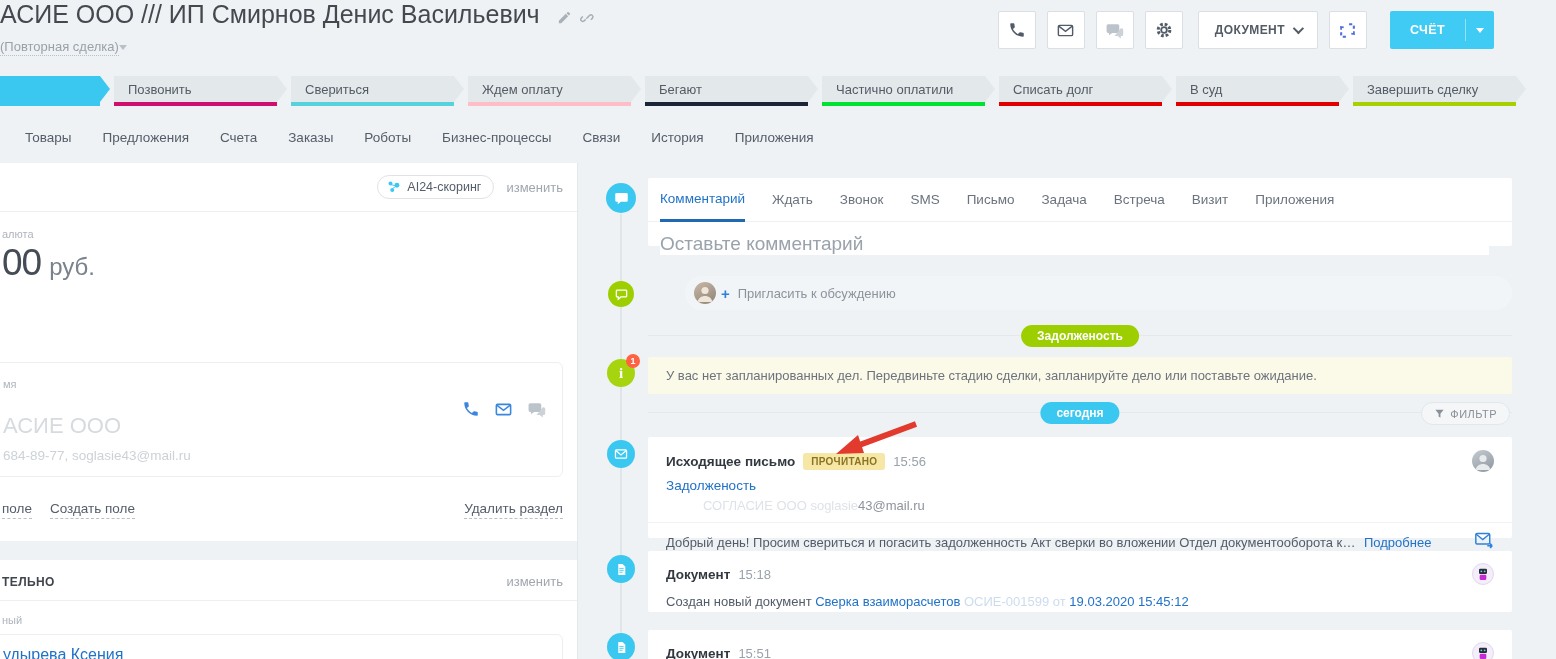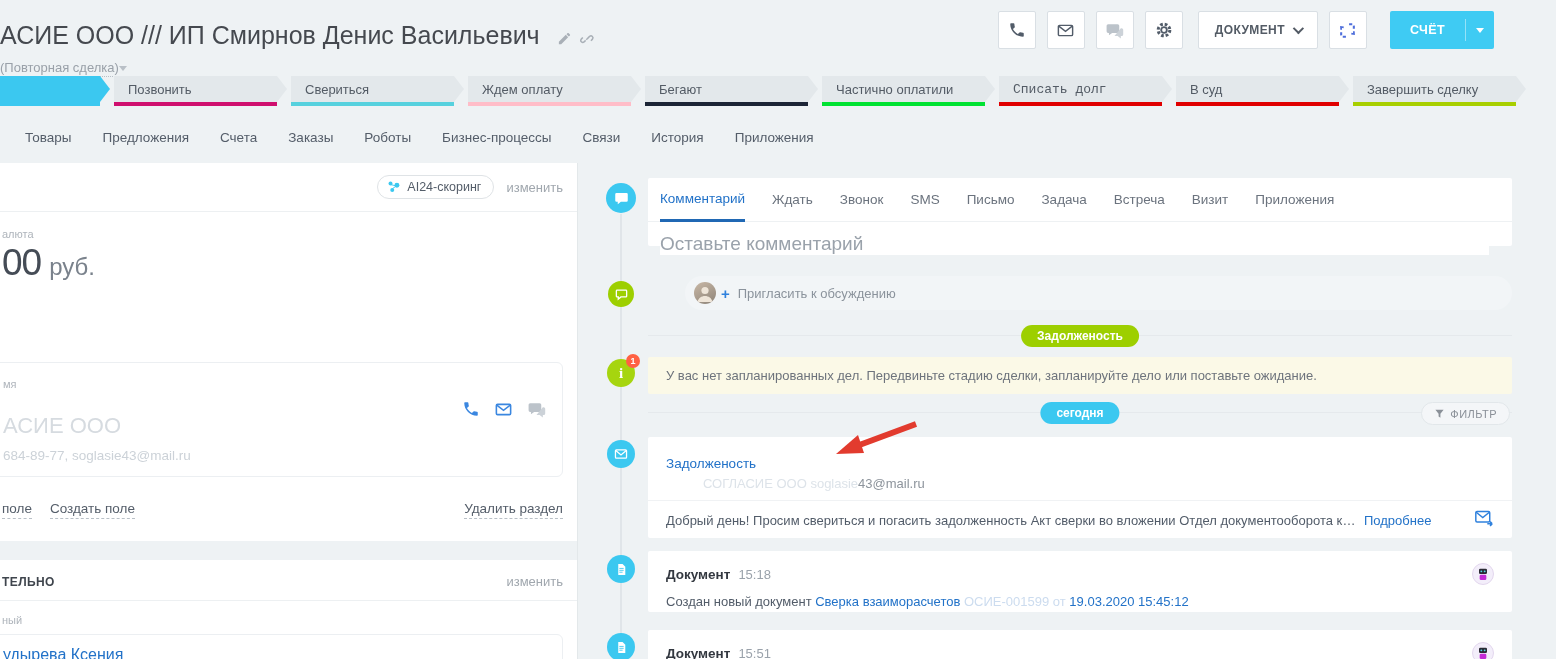--- a/index.html
+++ b/index.html
@@ -1,20 +1,20 @@
 <!DOCTYPE html>
 <html><head>
 <meta charset="utf-8">
 <style>
   * { margin:0; padding:0; box-sizing:border-box; }
   html,body { width:1556px; height:659px; overflow:hidden; }
   body { background:#eef2f4; font-family:"Liberation Sans", sans-serif; position:relative; color:#535b65; }
 
   
-  .hdr-title-wrap { position:absolute; left:0; top:21px; }
+  .hdr-title-wrap { position:absolute; left:0; top:0; }
   .hdr-title { font-size:25px; color:#45494f; font-weight:400; white-space:nowrap; }
   .hdr-title .h-icons { display:inline-flex; gap:8px; margin-left:10px; vertical-align:middle; }
   .hdr-sub { margin-top:8px; font-size:13px; color:#9aa1a9; display:inline-flex; align-items:center; }
   .hdr-sub .txt { border-bottom:1px dotted #b9c0c7; padding-bottom:1px; }
   .caret-sm { width:0; height:0; border-left:4px solid transparent; border-right:4px solid transparent; border-top:5px solid #b9c0c7; display:inline-block; }
 
   .hdr-actions { position:absolute; top:11px; right:62px; display:flex; align-items:center; gap:11px; }
   .sq-btn { width:38px; height:38px; background:#fff; border:1px solid #d9dfe4; border-radius:2px; display:flex; align-items:center; justify-content:center; cursor:pointer; }
   .doc-btn { height:38px; background:#fff; border:1px solid #d9dfe4; border-radius:2px; display:flex; align-items:center; gap:8px; padding:0 16px; font-size:12px; font-weight:bold; letter-spacing:.4px; color:#535b65; margin-left:4px; cursor:pointer; }
   .chev-down { width:8px; height:8px; border-right:2px solid #535b65; border-bottom:2px solid #535b65; transform:rotate(45deg) translateY(-2px); }
@@ -207,21 +207,21 @@
     </div>
   <div class="stage" style="border-bottom-color: rgb(255, 189, 200);">
       <span>Ждем оплату</span>
     </div>
   <div class="stage" style="border-bottom-color: rgb(28, 37, 54);">
       <span>Бегают</span>
     </div>
   <div class="stage" style="border-bottom-color: rgb(0, 226, 50);">
       <span>Частично оплатили</span>
     </div>
-  <div class="stage" style="border-bottom-color: rgb(224, 0, 0); font-family: Liberation Mono, monospace;">
+  <div class="stage" style="border-bottom-color: rgb(224, 0, 0);">
       <span>Списать долг</span>
     </div>
   <div class="stage" style="border-bottom-color: rgb(224, 0, 0);">
       <span>В суд</span>
     </div>
   <div class="stage" style="border-bottom-color: rgb(168, 207, 0);">
       <span>Завершить сделку</span>
     </div>
 </div>
 
@@ -379,20 +379,32 @@
   <span class="center-pill pill-cyan">сегодня</span>
   <span class="filter-btn">
     <svg width="11" height="11" viewBox="0 0 24 24" fill="#8a9098">
         <path d="M3 4h18l-7 8.5V21l-4-2.5V12.5L3 4z"></path>
       </svg>
     <span>ФИЛЬТР</span>
   </span>
 </div>
 
 <div class="tcol card mail-card">
+  <div class="row-head">
+    <span class="item-title">Исходящее письмо</span>
+    <span class="badge-read">ПРОЧИТАНО</span>
+    <span class="item-time">15:56</span>
+    <span class="flex-sp"></span>
+    <span class="avatar" style="background:linear-gradient(150deg,#c6ccd2,#8d959d);">
+      <svg width="22" height="22" viewBox="0 0 22 22">
+          <circle cx="11" cy="8.5" r="3.6" fill="#e8ebee"></circle>
+          <path d="M3.5 20c.8-4 4-6 7.5-6s6.7 2 7.5 6z" fill="#e8ebee"></path>
+        </svg>
+    </span>
+  </div>
   <div class="mail-subject">Задолженость</div>
   <div class="mail-from">
     <span class="faded-lt">СОГЛАСИЕ ООО soglasie</span><span class="faded-md">43@mail.ru</span>
   </div>
   <div class="mail-body-row">
     <span class="mail-body">Добрый день! Просим свериться и погасить задолженность Акт сверки во вложении Отдел документооборота компании "Денвик"…</span>
     <span class="more-link">Подробнее</span>
     <span class="flex-sp"></span>
     <span>
       <svg width="20" height="18" viewBox="0 0 24 22" fill="none" stroke="#2f81dd" stroke-width="1.8">

